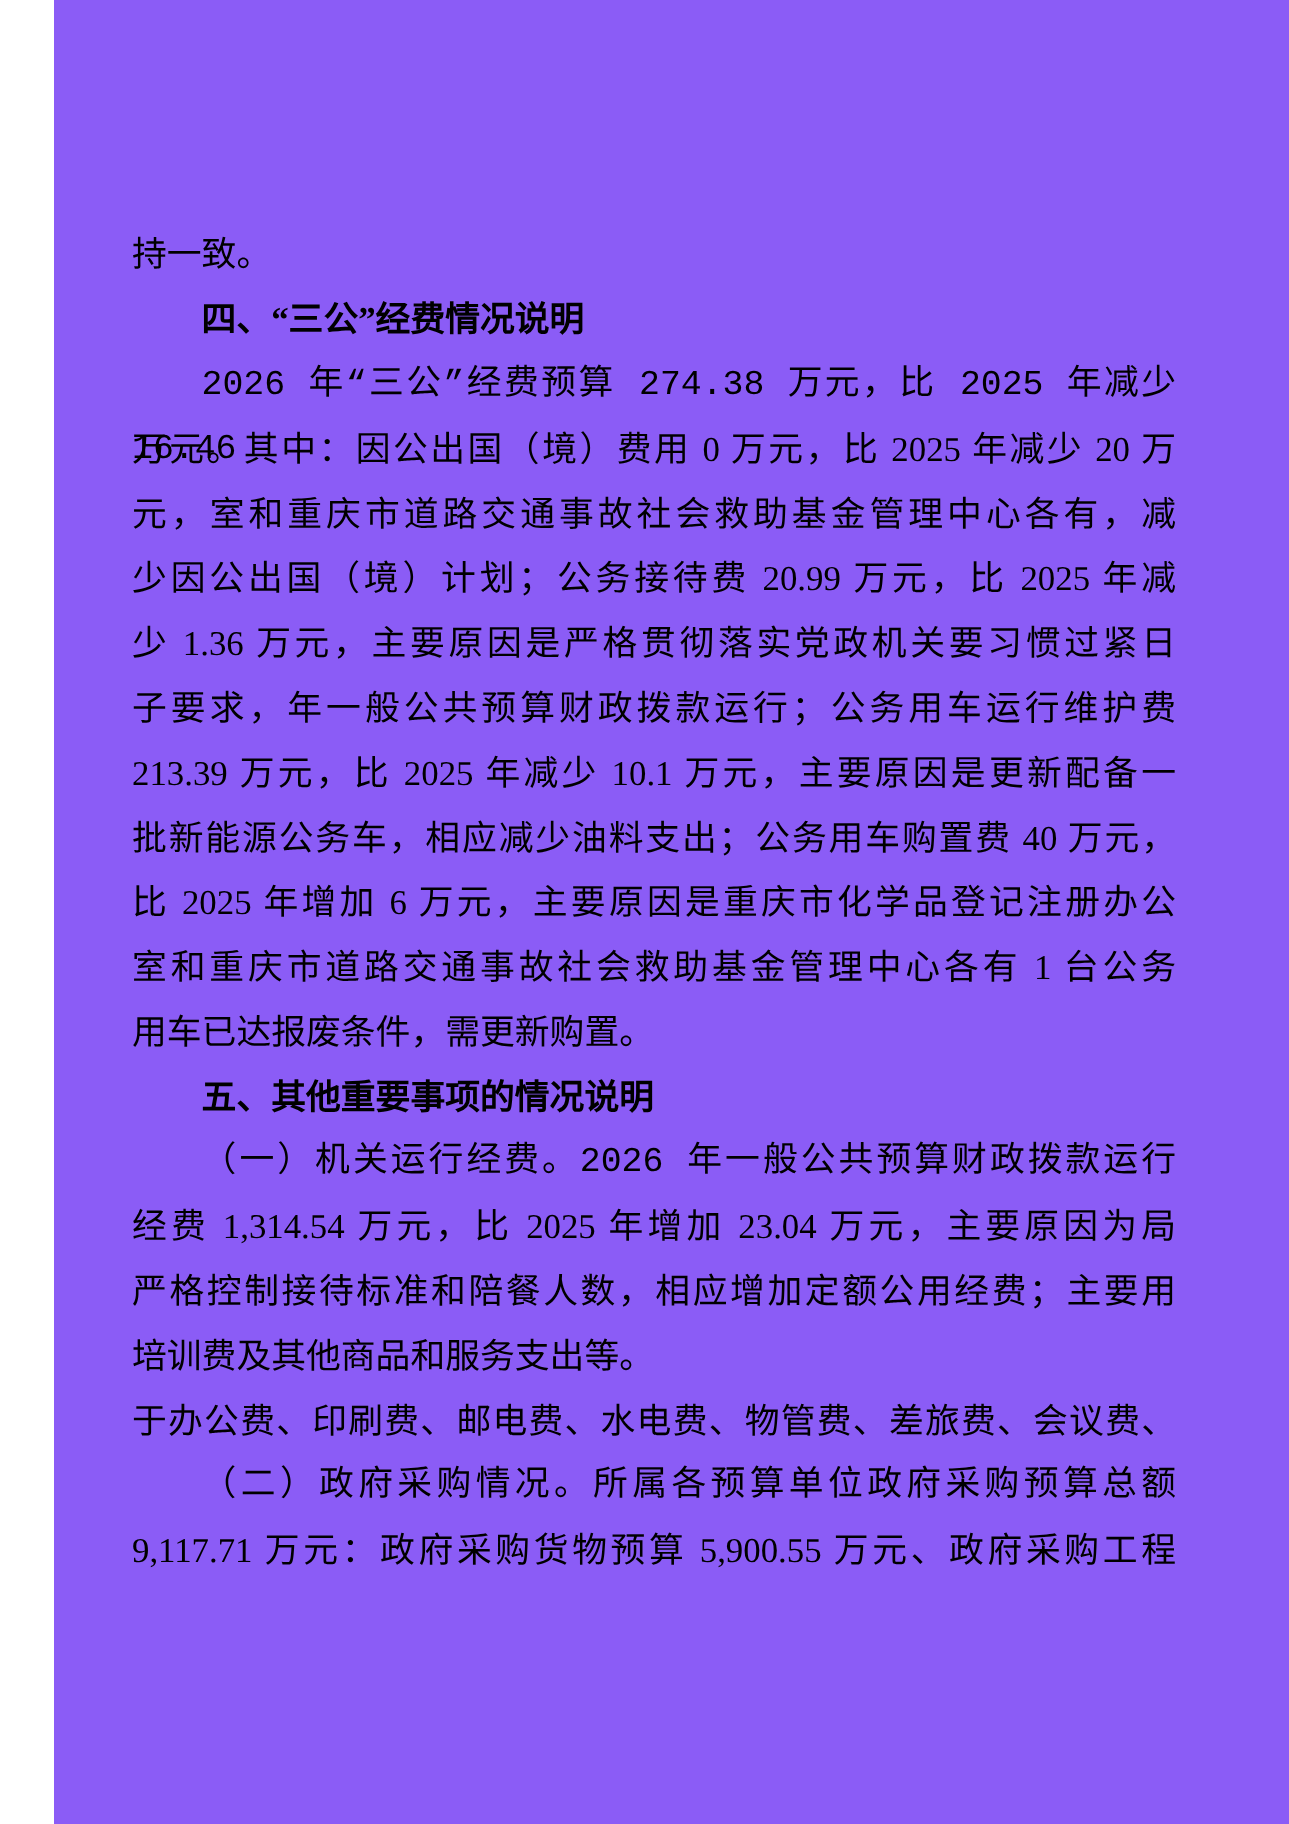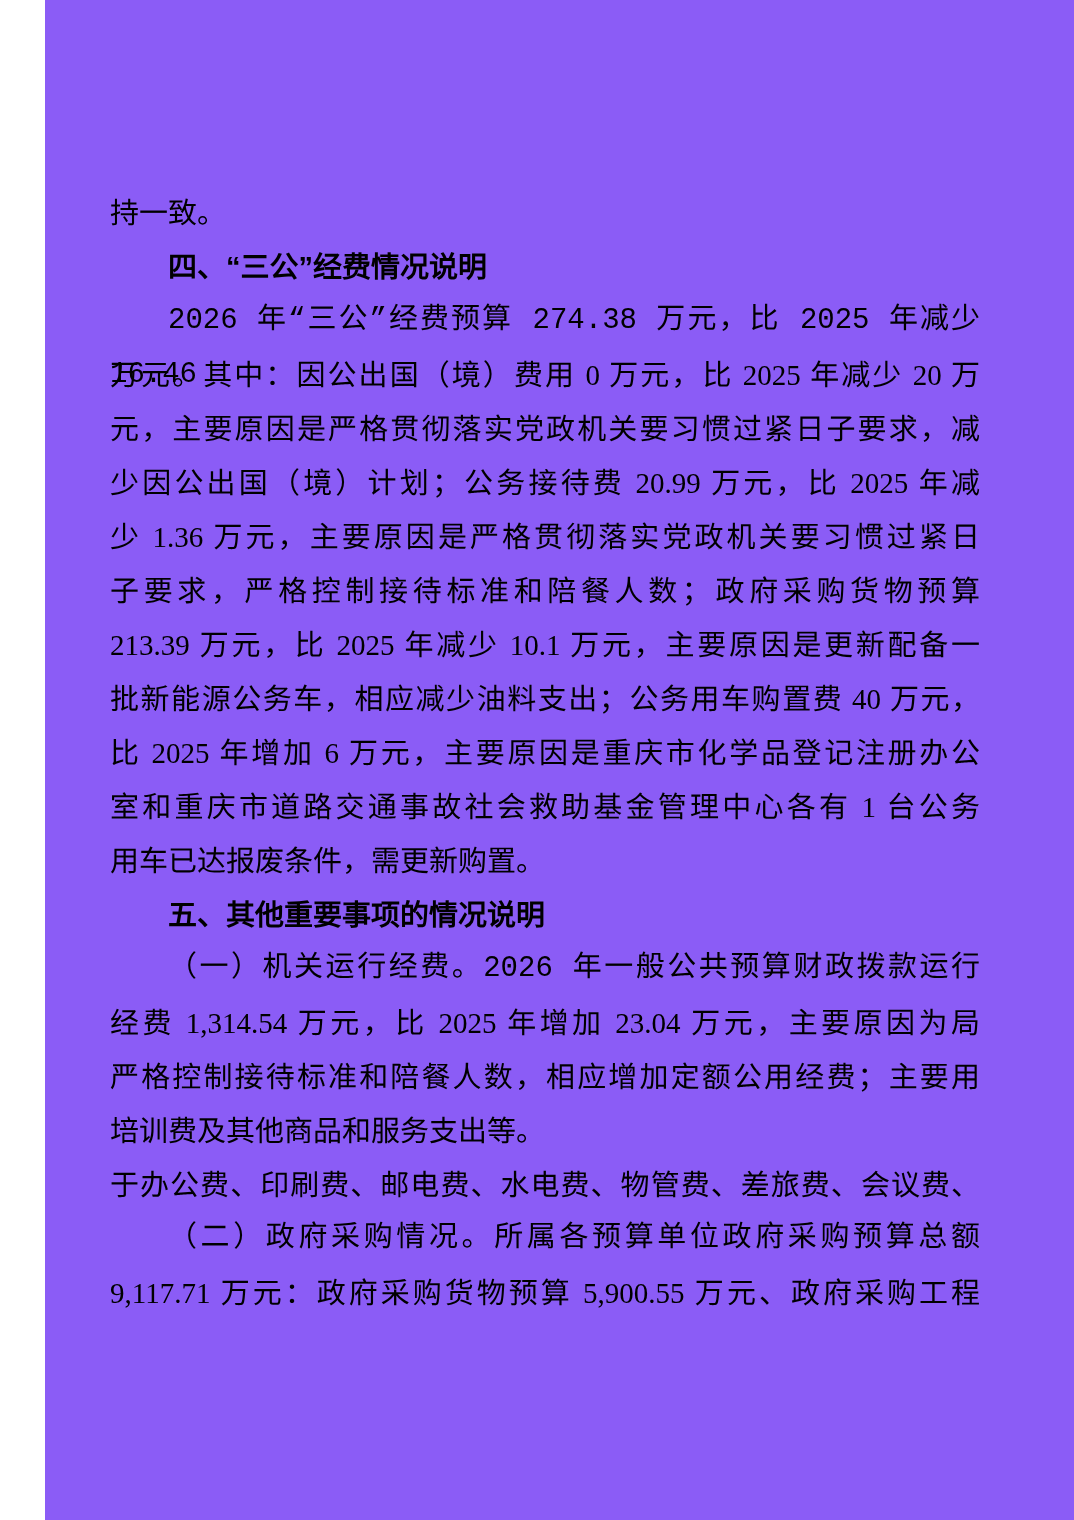--- a/index.html
+++ b/index.html
@@ -32,40 +32,40 @@
     text-justify: inter-character;
   }
   .line.indent {
     text-indent: 2em;
     font-family: Liberation Mono, monospace;
   }
   .heading {
     height: 54px;
     line-height: 54px;
     text-indent: 2em;
-    font-family: Liberation Sans, sans-serif;
+    font-family: Liberation Serif, serif;
     font-weight: 700;
     font-size: 29px;
   }
 </style>
 </head>
 <body>
 
 <div class="page">
 
   <div class="line">持一致。</div>
 
   <div class="heading">四、“三公”经费情况说明</div>
 
   <div class="line justify indent">2026 年“三公”经费预算 274.38 万元，比 2025 年减少 16.46</div>
   <div class="line justify">万元。其中：因公出国（境）费用 0 万元，比 2025 年减少 20 万</div>
-  <div class="line justify">元，主要原因是严格贯彻落实党政机关要习惯过紧日子要求，减</div>
+  <div class="line justify">元，室和重庆市道路交通事故社会救助基金管理中心各有，减</div>
   <div class="line justify">少因公出国（境）计划；公务接待费 20.99 万元，比 2025 年减</div>
   <div class="line justify">少 1.36 万元，主要原因是严格贯彻落实党政机关要习惯过紧日</div>
-  <div class="line justify">子要求，严格控制接待标准和陪餐人数；政府采购货物预算</div>
+  <div class="line justify">子要求，年一般公共预算财政拨款运行；公务用车运行维护费</div>
   <div class="line justify">213.39 万元，比 2025 年减少 10.1 万元，主要原因是更新配备一</div>
   <div class="line justify">批新能源公务车，相应减少油料支出；公务用车购置费 40 万元，</div>
   <div class="line justify">比 2025 年增加 6 万元，主要原因是重庆市化学品登记注册办公</div>
   <div class="line justify">室和重庆市道路交通事故社会救助基金管理中心各有 1 台公务</div>
   <div class="line">用车已达报废条件，需更新购置。</div>
 
   <div class="heading">五、其他重要事项的情况说明</div>
 
   <div class="line justify indent">（一）机关运行经费。2026 年一般公共预算财政拨款运行</div>
   <div class="line justify">经费 1,314.54 万元，比 2025 年增加 23.04 万元，主要原因为局</div>

